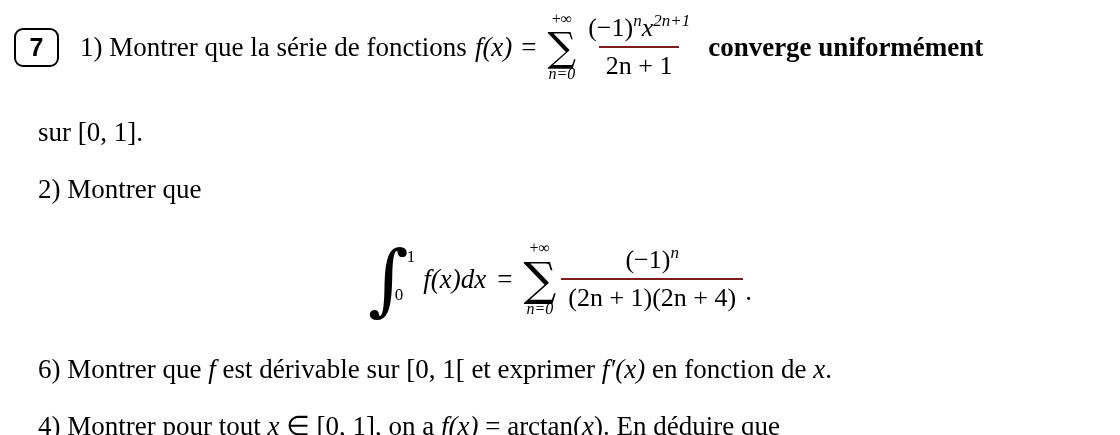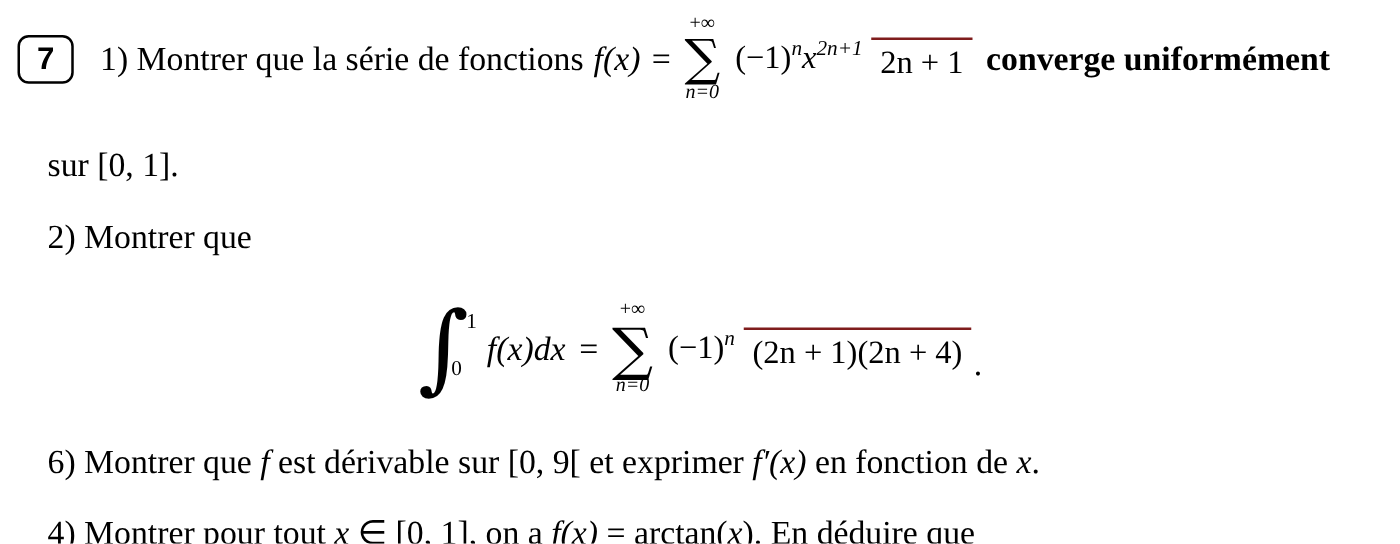--- a/index.html
+++ b/index.html
@@ -30,21 +30,21 @@
   .mvar { font-style:italic; }
   .eq { margin:0 9px; }
   .pad-l { margin-left:8px; }
   .pad-l2 { margin-left:11px;font-weight:bold; }
 
   .bigop { display:inline-flex; flex-direction:column; align-items:center; line-height:1; margin:0 5px 0 2px; }
   .lim { font-size:16px; line-height:1.15; }
   .sigma { font-size:46px; line-height:0.92; font-family:"DejaVu Serif","DejaVu Sans",serif; font-style:normal; }
   .sigma-inline { font-size:40px; }
 
-  .frac { display:inline-flex; align-items:center; text-align:center; font-size:26px; line-height:1.15; vertical-align:middle; }
+  .frac { display:inline-flex; flex-direction:column; align-items:center; text-align:center; font-size:26px; line-height:1.15; vertical-align:middle; }
   .frac .num { padding:0 7px 3px; }
   .frac .den { border-top:2px solid #7f1d1d; padding:3px 7px 0; }
   sup { font-size:17px; line-height:0; }
 
   .intwrap { display:inline-flex; align-items:stretch; }
   .intsign { font-size:78px; line-height:0.95; font-family:"DejaVu Serif","DejaVu Sans",serif; }
   .intlims { display:inline-flex; flex-direction:column; justify-content:space-between; padding:3px 0 9px; font-size:17px; }
   .il-top { transform:translate(-2px,2px); }
   .il-bot { transform:translate(-14px,-2px); }
   .integrand { margin:0 2px 0 6px; }
@@ -93,17 +93,17 @@
       <span class="sigma">∑</span>
       <span class="lim mvar">n=0</span>
     </span>
     <span class="frac">
       <span class="num"><span>(−1)</span><sup class="mvar">n</sup></span>
       <span class="den">(2n + 1)(2n + 4)</span>
     </span>
     <span class="period">.</span>
   </div>
 
-  <p class="row textline"><span>6) Montrer que </span><span class="mvar">f</span><span> est dérivable sur [0, 9[ et exprimer </span><span class="mvar">f′(x)</span><span> en fonction de </span><span class="mvar">x</span><span>.</span></p>
+  <p class="row textline"><span>6) Montrer que </span><span class="mvar">f</span><span> est dérivable sur [0, 1[ et exprimer </span><span class="mvar">f′(x)</span><span> en fonction de </span><span class="mvar">x</span><span>.</span></p>
 
   <p class="row textline"><span>4) Montrer pour tout </span><span class="mvar">x</span><span> ∈ [0, 1], on a </span><span class="mvar">f(x)</span><span> = arctan(</span><span class="mvar">x</span><span>). En déduire que</span></p>
 
 </div>
 
 </body></html>

